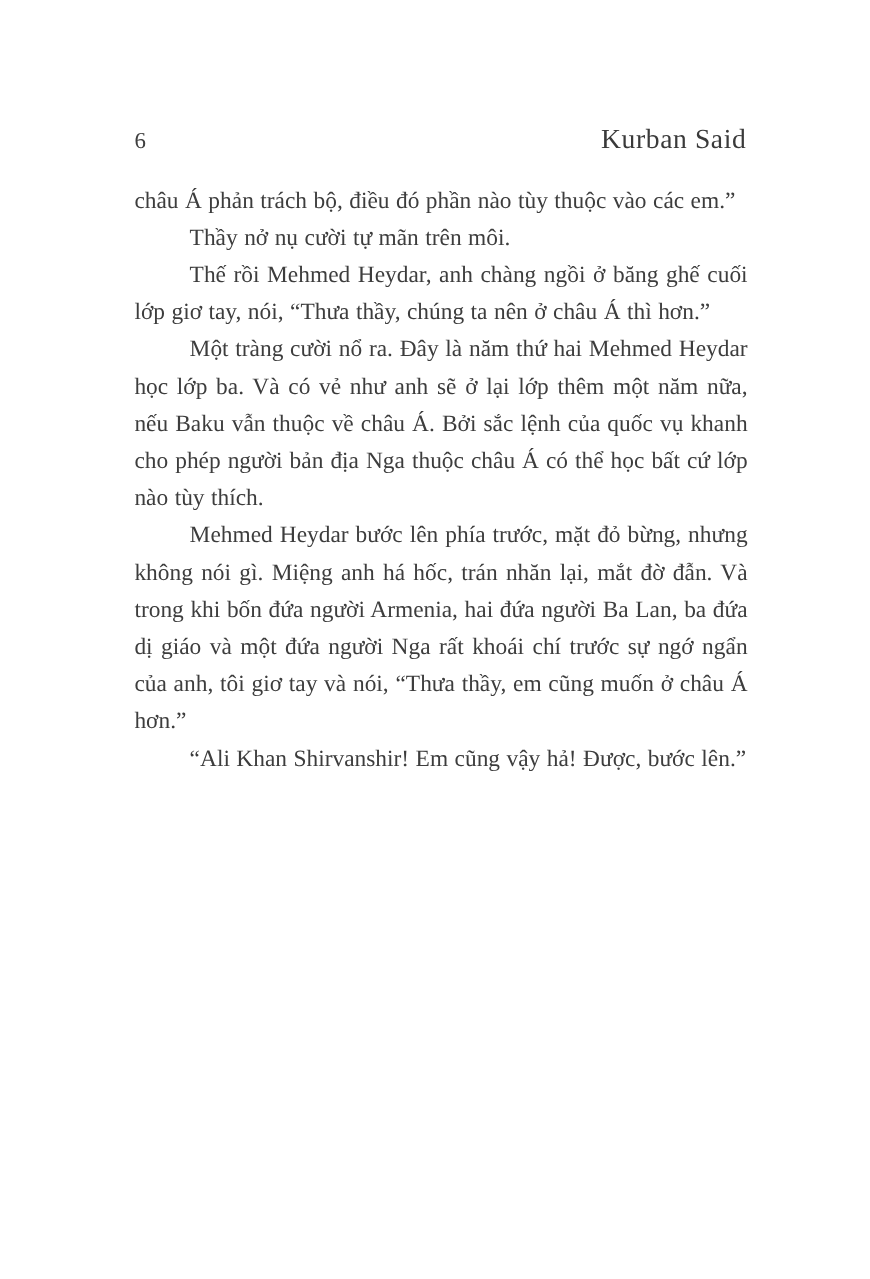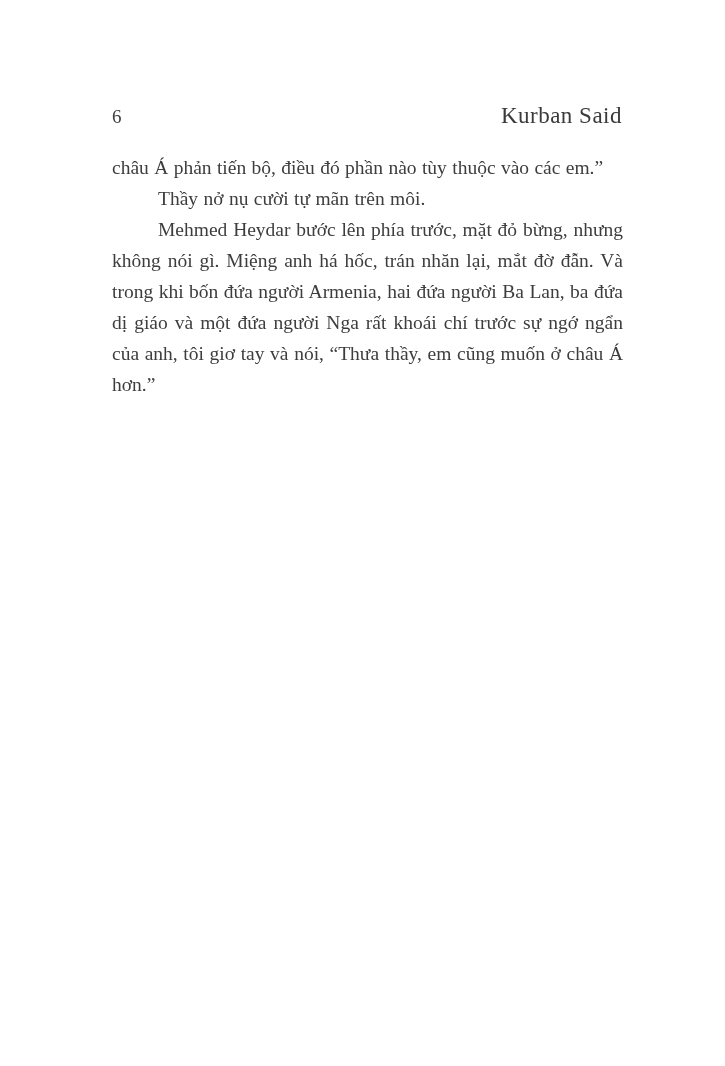--- a/index.html
+++ b/index.html
@@ -65,18 +65,21 @@
 <body>
 
 <div class="page">
 
   <div class="running-head">
     <span class="page-number">6</span>
     <span class="running-title">Kurban Said</span>
   </div>
 
   <div class="body-text">
-    <p class="no-indent">châu Á phản tiến bộ, điều đó phần nào tùy thuộc vào các em.”</p>
+    <p class="no-indent">châu Á phản trách bộ, điều đó phần nào tùy thuộc vào các em.”</p>
     <p>Thầy nở nụ cười tự mãn trên môi.</p>
+    <p>Thế rồi Mehmed Heydar, anh chàng ngồi ở băng ghế cuối lớp giơ tay, nói, “Thưa thầy, chúng ta nên ở châu Á thì hơn.”</p>
+    <p>Một tràng cười nổ ra. Đây là năm thứ hai Mehmed Heydar học lớp ba. Và có vẻ như anh sẽ ở lại lớp thêm một năm nữa, nếu Baku vẫn thuộc về châu Á. Bởi sắc lệnh của quốc vụ khanh cho phép người bản địa Nga thuộc châu Á có thể học bất cứ lớp nào tùy thích.</p>
     <p>Mehmed Heydar bước lên phía trước, mặt đỏ bừng, nhưng không nói gì. Miệng anh há hốc, trán nhăn lại, mắt đờ đẫn. Và trong khi bốn đứa người Armenia, hai đứa người Ba Lan, ba đứa dị giáo và một đứa người Nga rất khoái chí trước sự ngớ ngẩn của anh, tôi giơ tay và nói, “Thưa thầy, em cũng muốn ở châu Á hơn.”</p>
+    <p>“Ali Khan Shirvanshir! Em cũng vậy hả! Được, bước lên.”</p>
   </div>
 
 </div>
 
 </body></html>

